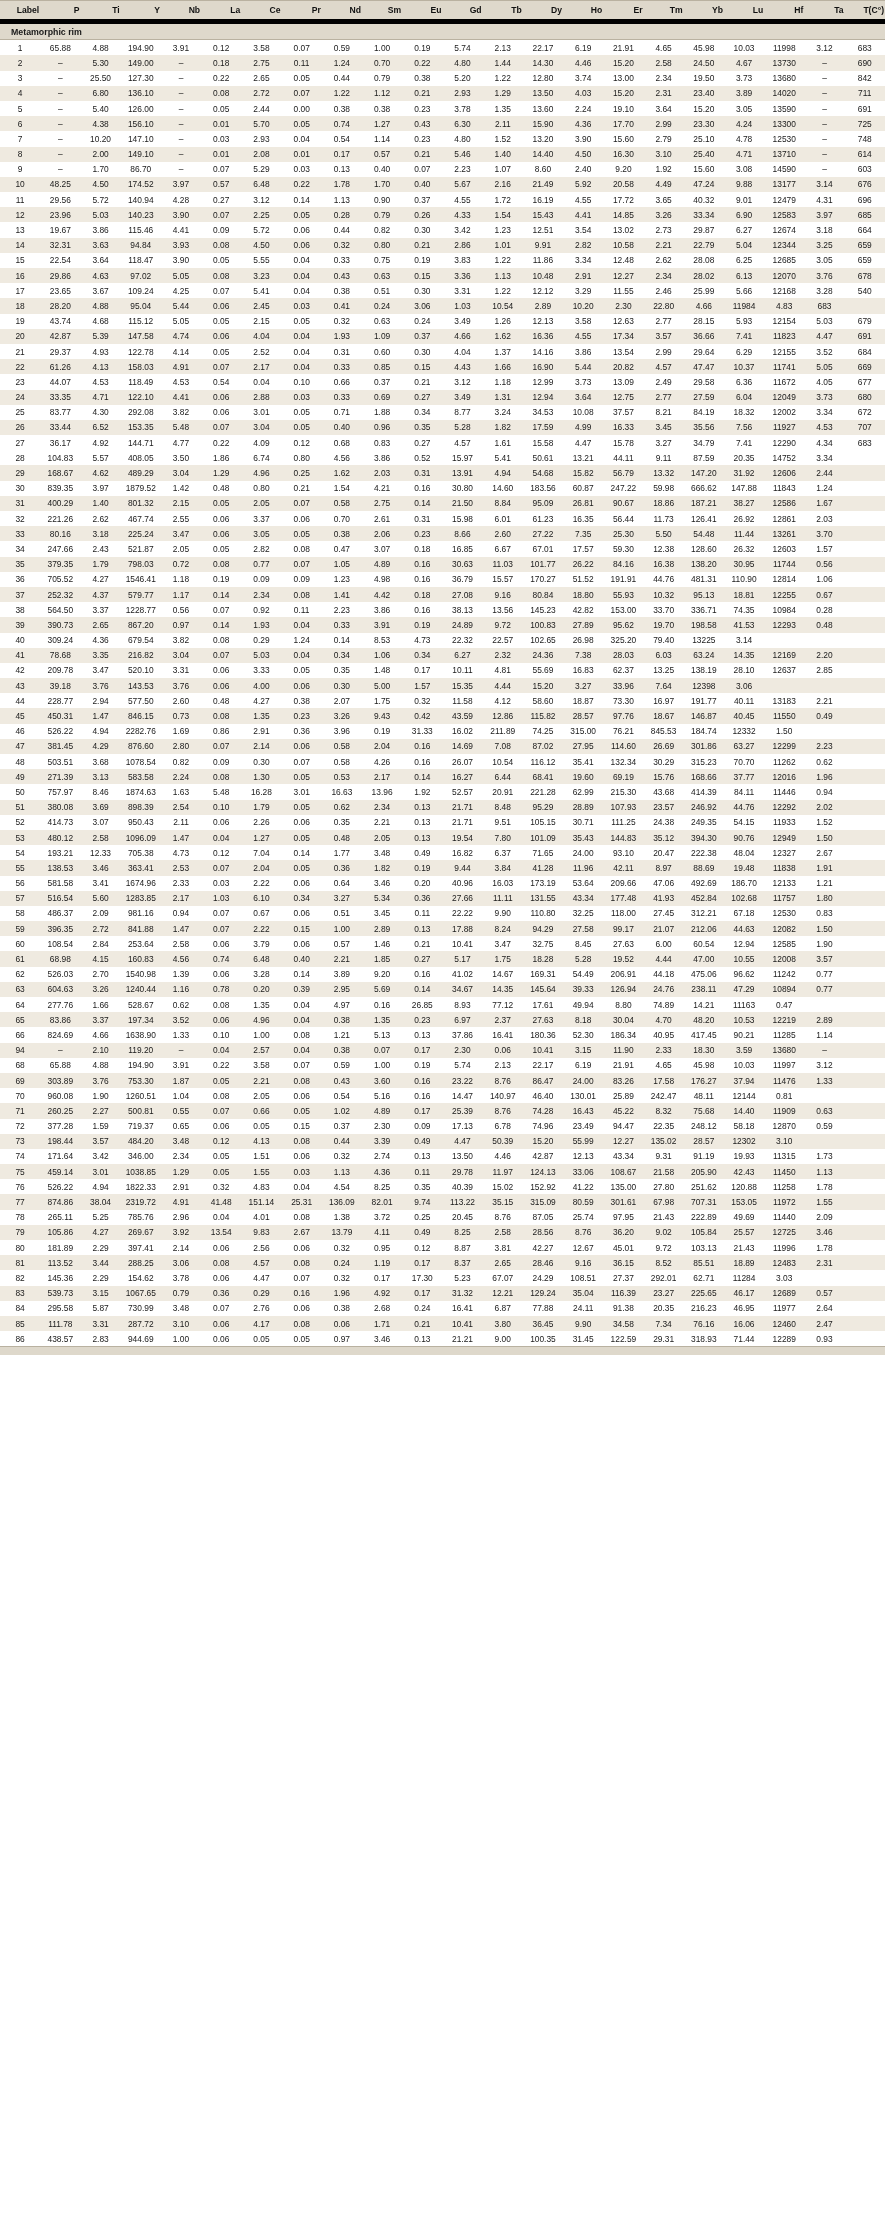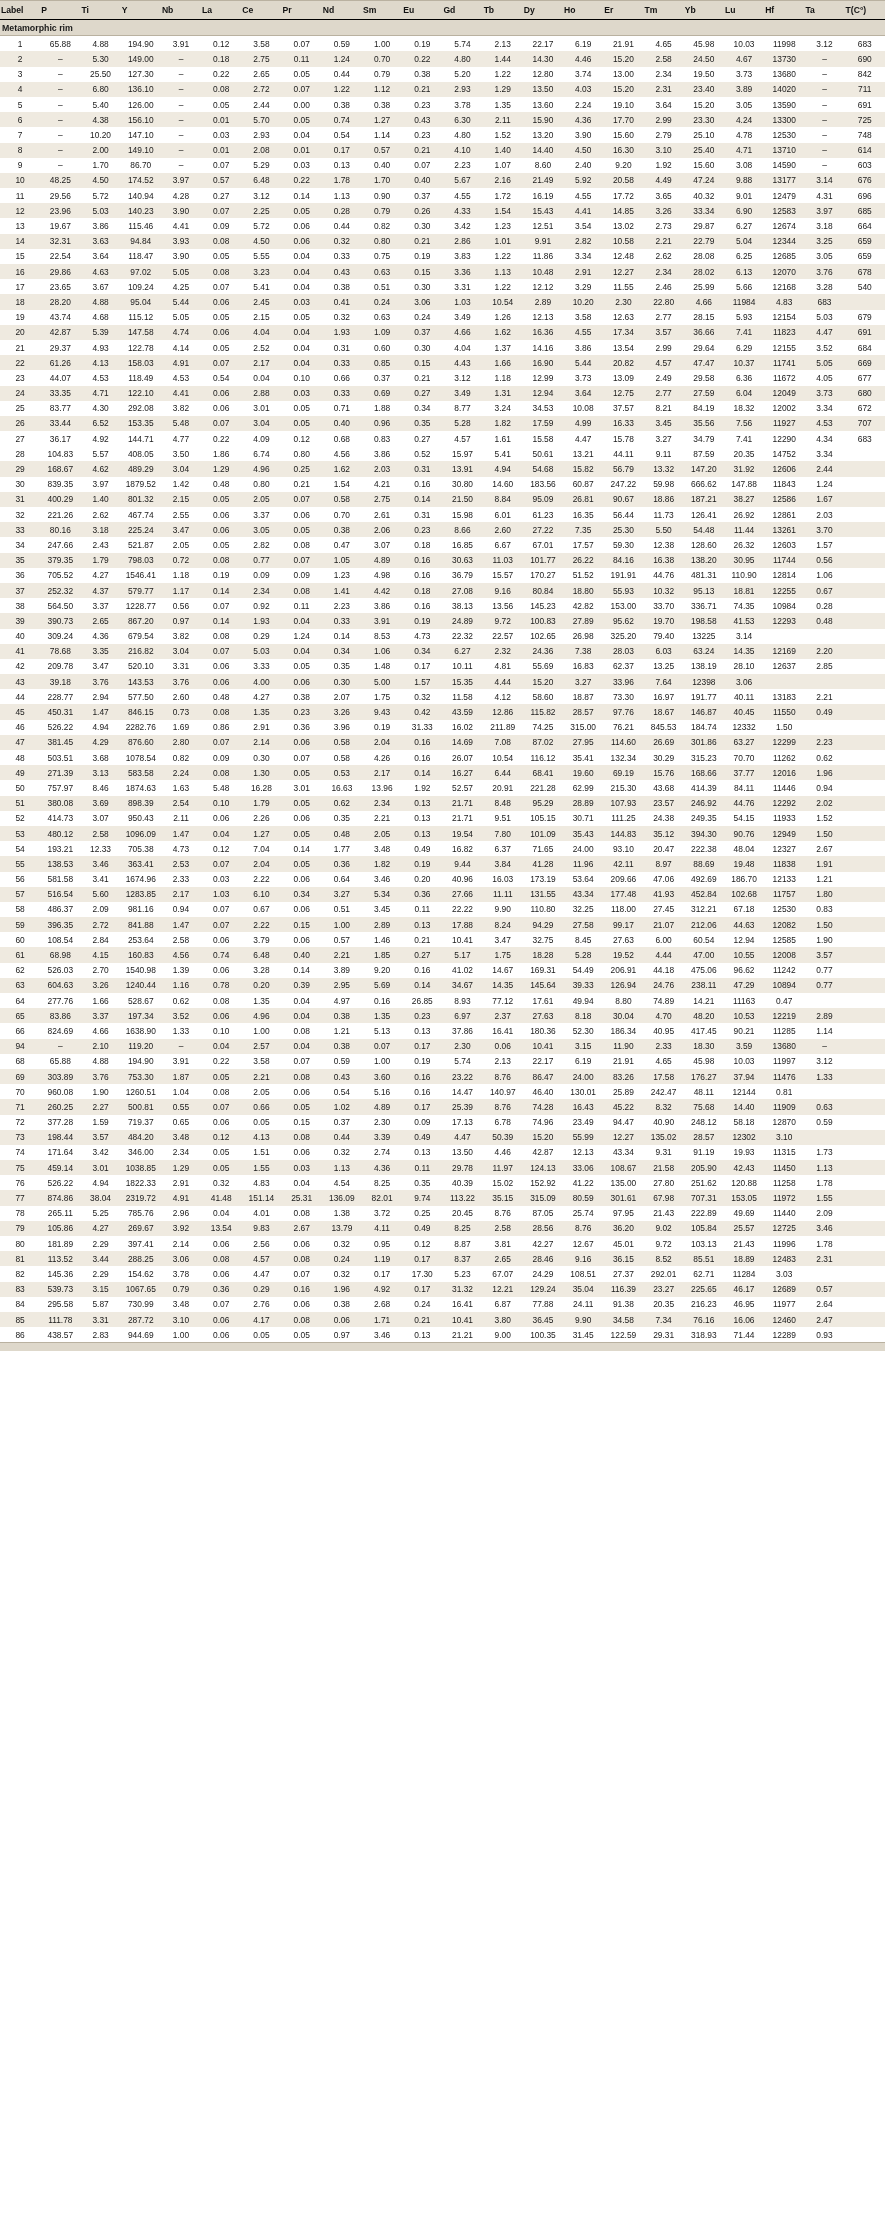--- a/index.html
+++ b/index.html
@@ -13,39 +13,39 @@
     width:885px;
     table-layout:fixed;
     font-size:8.4px;
     color:#1a1a1a;
   }
   table.data th{
     background:#ded8cb;
     color:#111;
     font-weight:bold;
     font-size:8.6px;
-    text-align:left;
+    text-align:right;
     padding:4px 1px 4px 1px;
-    border-bottom:1px solid #000000;
+    border-bottom:5px solid #000000;
     border-top:1px solid #b9b1a0;
     white-space:nowrap;
   }
   table.data td{
     padding:2.6px 1px;
     text-align:center;
     white-space:nowrap;
     overflow:hidden;
   }
   tr.alt td{background:#efeae0;}
   tr.plain td{background:#ffffff;}
   tr.section td{
     background:#ded8cb;
     font-weight:bold;
     text-align:left;
-    padding-left:2px;
+    padding-left:11px;
     font-size:8.8px;
     border-top:1px solid #b9b1a0;
     border-bottom:1px solid #b9b1a0;
   }
   td.lab{text-align:center;}
   tfoot td{border-top:1px solid #b9b1a0;height:2px;padding:0;background:#ded8cb;}
 </style>
 </head>
 <body>
 
@@ -253,21 +253,21 @@
         <td>–</td>
         <td>2.00</td>
         <td>149.10</td>
         <td>–</td>
         <td>0.01</td>
         <td>2.08</td>
         <td>0.01</td>
         <td>0.17</td>
         <td>0.57</td>
         <td>0.21</td>
-        <td>4.10</td>
+        <td>5.46</td>
         <td>1.40</td>
         <td>14.40</td>
         <td>4.50</td>
         <td>16.30</td>
         <td>3.10</td>
         <td>25.40</td>
         <td>4.71</td>
         <td>13710</td>
         <td>–</td>
         <td>614</td>
@@ -1794,21 +1794,21 @@
         <td>0.05</td>
         <td>0.15</td>
         <td>0.37</td>
         <td>2.30</td>
         <td>0.09</td>
         <td>17.13</td>
         <td>6.78</td>
         <td>74.96</td>
         <td>23.49</td>
         <td>94.47</td>
-        <td>40.90</td>
+        <td>22.35</td>
         <td>248.12</td>
         <td>58.18</td>
         <td>12870</td>
         <td>0.59</td>
         <td></td>
       </tr>
       <tr class="alt">
         <td class="lab">73</td>
         <td>198.44</td>
         <td>3.57</td>

